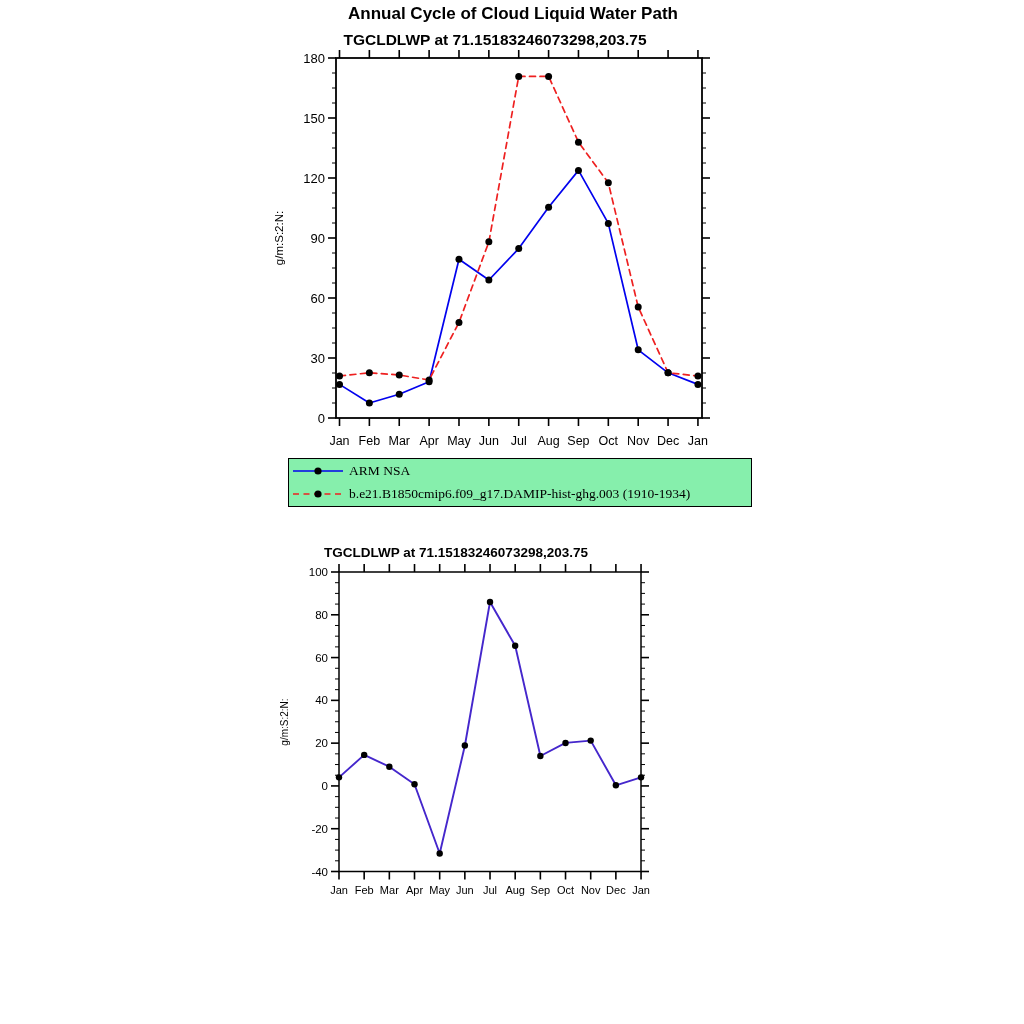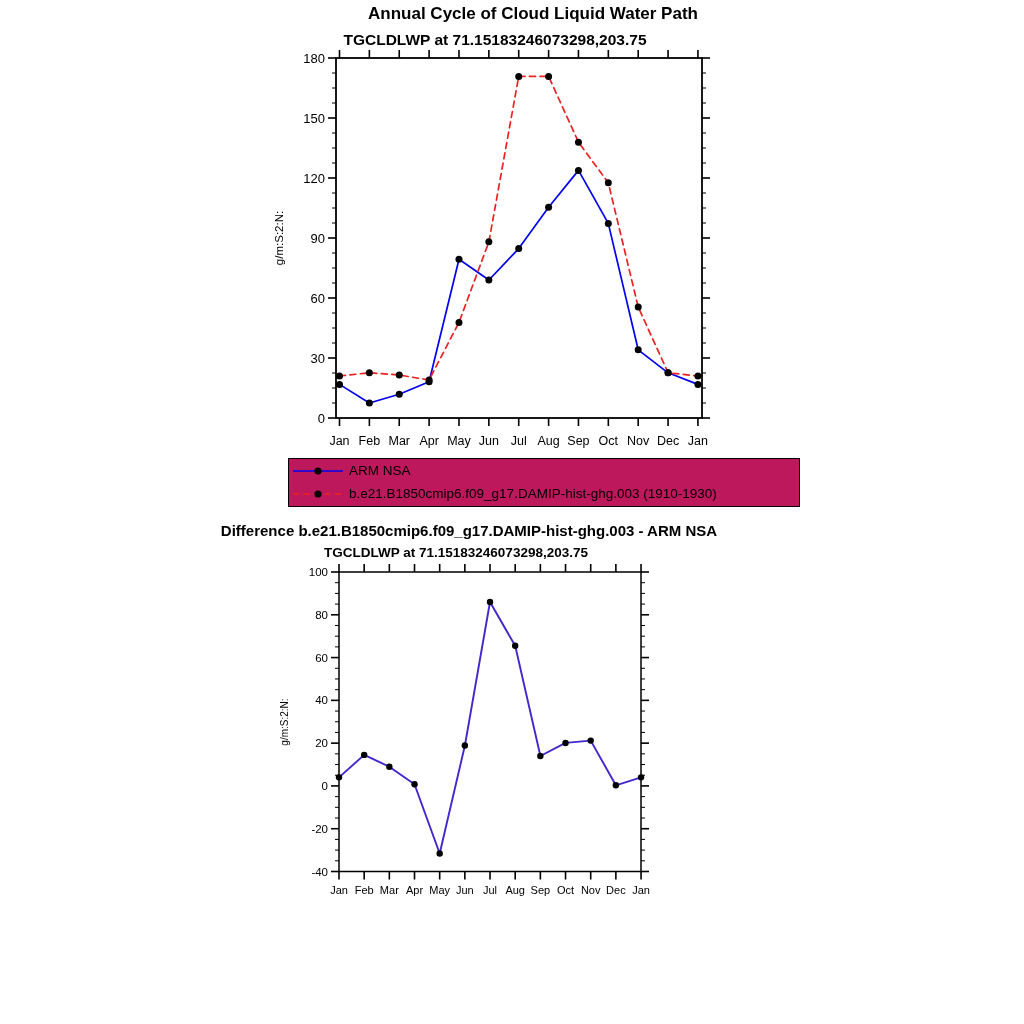--- a/index.html
+++ b/index.html
@@ -33,50 +33,50 @@
   .subtitle2 {
     font-size: 13.5px;
     text-align: center;
     white-space: nowrap;
   }
   #plot-svg { position: absolute; left: 0; top: 0; }
   #legend-box {
     position: absolute;
     left: 288px;
     top: 458px;
-    width: 512px;
+    width: 464px;
     height: 49px;
     border: 1px solid #000000;
     box-sizing: border-box;
     display: flex;
     flex-direction: column;
     justify-content: center;
-    background: #be185d;
+    background: #86efac;
+    font-family: Liberation Serif, serif;
   }
   .legend-row {
     display: flex;
     align-items: center;
     height: 23px;
   }
   .legend-row svg { margin-left: 3px; flex: 0 0 auto; }
   .legend-label {
     font-size: 13.5px;
     white-space: nowrap;
     line-height: 1;
   }
 </style>
 </head>
 <body>
 
 <div id="canvas">
 
-  <div class="abs title" style="left:333px; top:4px; width:400px;">Annual Cycle of Cloud Liquid Water Path</div>
+  <div class="abs title" style="left:313px; top:4px; width:400px;">Annual Cycle of Cloud Liquid Water Path</div>
   <div class="abs subtitle" style="left:295px; top:31px; width:400px;">TGCLDLWP at 71.15183246073298,203.75</div>
 
-  <div class="abs title2" style="left:209px; top:522px; width:520px;">Difference b.e21.B1850cmip6.f09_g17.DAMIP-hist-ghg.003 - ARM NSA</div>
   <div class="abs subtitle2" style="left:306px; top:545px; width:300px;">TGCLDLWP at 71.15183246073298,203.75</div>
 
   <svg id="plot-svg" width="1024" height="1024">
       <line x1="336" y1="418" x2="328" y2="418" stroke="#000" stroke-width="1.6"></line>
       <line x1="702" y1="418" x2="710" y2="418" stroke="#000" stroke-width="1.6"></line>
       <line x1="336" y1="403" x2="332" y2="403" stroke="#000" stroke-width="1"></line>
       <line x1="702" y1="403" x2="706" y2="403" stroke="#000" stroke-width="1"></line>
       <line x1="336" y1="388" x2="332" y2="388" stroke="#000" stroke-width="1"></line>
       <line x1="702" y1="388" x2="706" y2="388" stroke="#000" stroke-width="1"></line>
       <line x1="336" y1="373" x2="332" y2="373" stroke="#000" stroke-width="1"></line>
@@ -328,17 +328,17 @@
         <line x1="1" y1="8" x2="51" y2="8" stroke="#0202ee" stroke-width="1.7"></line>
         <circle cx="26" cy="8" r="3.6" fill="#000000"></circle>
       </svg>
       <span class="legend-label" style="margin-left:5px;">ARM NSA</span>
     </div>
     <div class="legend-row">
       <svg width="52" height="16" class="legend-swatch">
         <line x1="1" y1="8" x2="51" y2="8" stroke="#ee2020" stroke-width="1.7" stroke-dasharray="6,4.5"></line>
         <circle cx="26" cy="8" r="3.6" fill="#000000"></circle>
       </svg>
-      <span class="legend-label" style="margin-left:5px;">b.e21.B1850cmip6.f09_g17.DAMIP-hist-ghg.003 (1910-1930)</span>
+      <span class="legend-label" style="margin-left:5px;">b.e21.B1850cmip6.f09_g17.DAMIP-hist-ghg.003 (1910-1934)</span>
     </div>
   </div>
 
 </div>
 
 </body></html>

